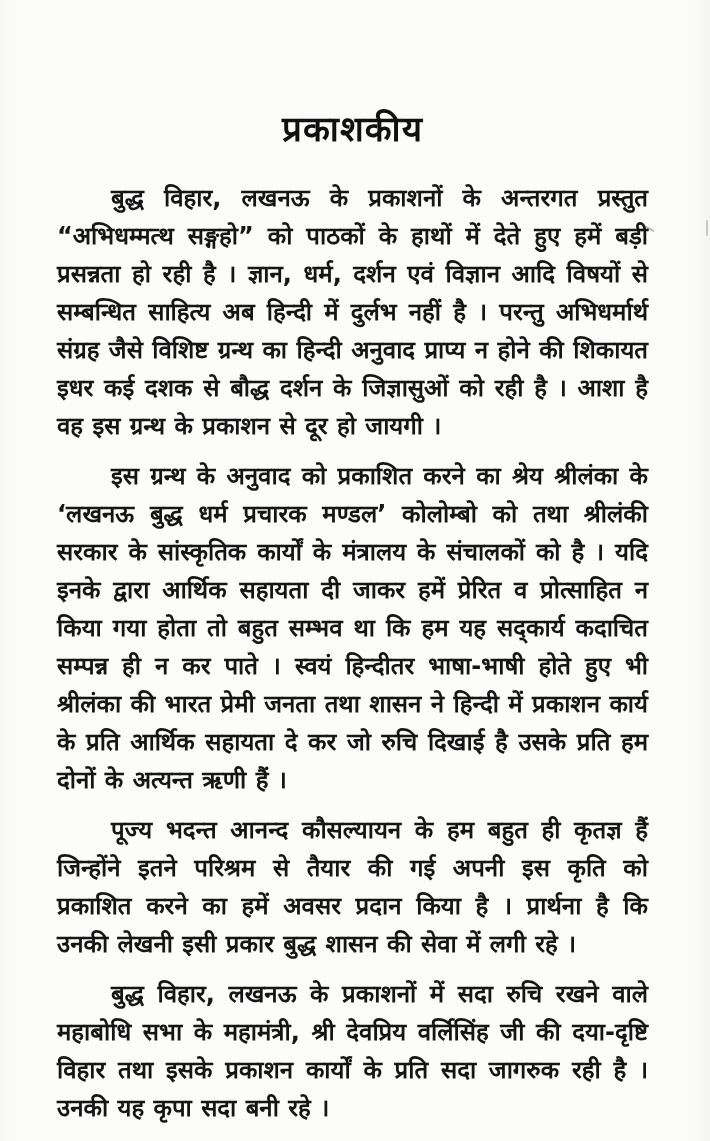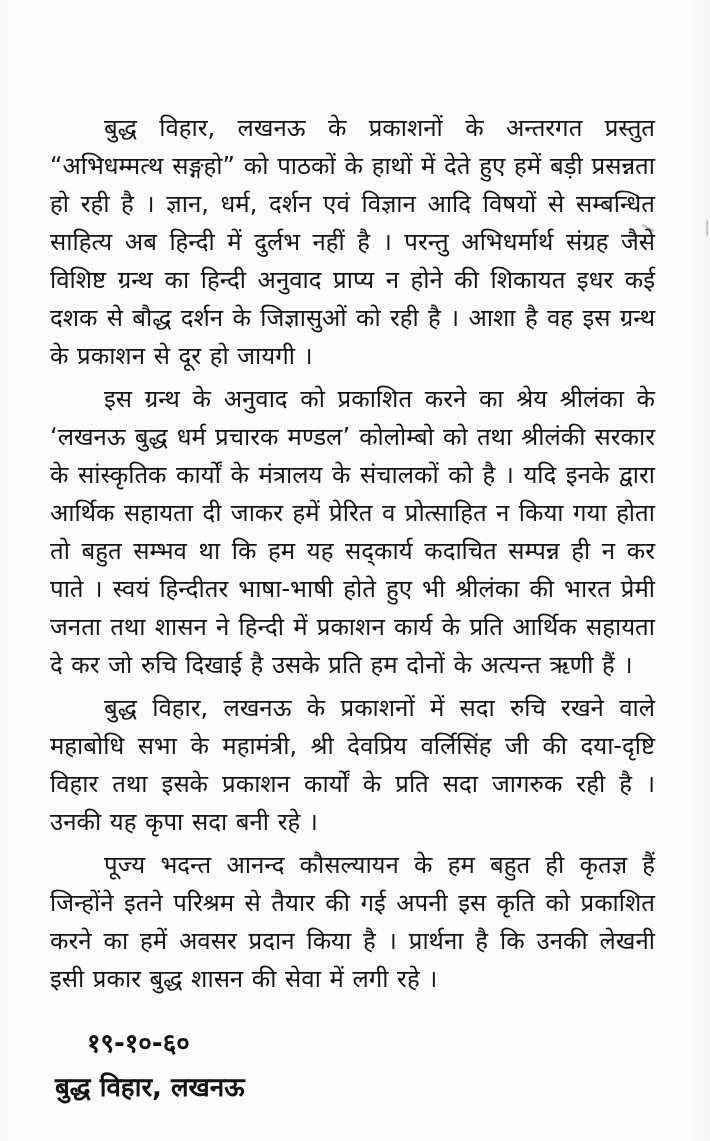--- a/index.html
+++ b/index.html
@@ -28,23 +28,23 @@
   }
   .doc-title {
     text-align: center;
     font-size: 35px;
     font-weight: 700;
     letter-spacing: 1px;
     margin: 0 0 28px 0;
     color: #101010;
   }
   .body-text p {
-    margin: 5px;
+    margin: 12px;
     font-size: 24px;
-    font-weight: 400;
+    font-weight: 700;
     line-height: 38px;
     text-align: justify;
     text-indent: 54px;
     color: #151515;
     word-spacing: 1px;
   }
   .signature-row {
     display: flex;
     justify-content: space-between;
     align-items: baseline;
@@ -80,26 +80,27 @@
     width: 2px; height: 16px;
     background: rgba(60,60,60,0.25);
     border-radius: 2px;
   }
 </style>
 </head>
 <body>
 
 <div class="page">
 
+  <h1 class="doc-title">प्रकाशकीय</h1>
 
   <div class="body-text">
     <p>बुद्ध विहार, लखनऊ के प्रकाशनों के अन्तरगत प्रस्तुत “अभिधम्मत्थ सङ्गहो” को पाठकों के हाथों में देते हुए हमें बड़ी प्रसन्नता हो रही है ।  ज्ञान, धर्म, दर्शन एवं विज्ञान आदि विषयों से सम्बन्धित साहित्य अब हिन्दी में दुर्लभ नहीं है । परन्तु अभिधर्मार्थ संग्रह जैसे विशिष्ट ग्रन्थ का हिन्दी अनुवाद प्राप्य न होने की शिकायत इधर कई दशक से बौद्ध दर्शन के जिज्ञासुओं को रही है । आशा है वह इस ग्रन्थ के प्रकाशन से दूर हो जायगी ।</p>
     <p>इस ग्रन्थ के अनुवाद को प्रकाशित करने का श्रेय श्रीलंका के ‘लखनऊ बुद्ध धर्म प्रचारक मण्डल’ कोलोम्बो को तथा श्रीलंकी सरकार के सांस्कृतिक कार्यों के मंत्रालय के संचालकों को है ।  यदि इनके द्वारा आर्थिक सहायता दी जाकर हमें प्रेरित व प्रोत्साहित न किया गया होता तो बहुत सम्भव था कि हम यह सद्कार्य कदाचित सम्पन्न ही न कर पाते ।  स्वयं हिन्दीतर भाषा-भाषी होते हुए भी श्रीलंका की भारत प्रेमी जनता तथा शासन ने हिन्दी में प्रकाशन कार्य के प्रति आर्थिक सहायता दे कर जो  रुचि दिखाई  है उसके प्रति  हम दोनों के अत्यन्त ऋणी हैं ।</p>
+    <p>पूज्य भदन्त आनन्द कौसल्यायन के हम बहुत ही कृतज्ञ हैं  जिन्होंने इतने परिश्रम से तैयार की गई अपनी इस कृति को प्रकाशित करने का  हमें अवसर प्रदान किया है ।  प्रार्थना है कि उनकी लेखनी इसी प्रकार बुद्ध शासन की सेवा में लगी रहे ।</p>
     <p>बुद्ध विहार, लखनऊ के प्रकाशनों में सदा रुचि रखने वाले महाबोधि सभा के महामंत्री, श्री देवप्रिय वर्लिसिंह जी की दया-दृष्टि विहार तथा इसके प्रकाशन कार्यों के प्रति सदा जागरुक रही है । उनकी यह कृपा सदा बनी रहे ।</p>
-    <p>पूज्य भदन्त आनन्द कौसल्यायन के हम बहुत ही कृतज्ञ हैं  जिन्होंने इतने परिश्रम से तैयार की गई अपनी इस कृति को प्रकाशित करने का  हमें अवसर प्रदान किया है ।  प्रार्थना है कि उनकी लेखनी इसी प्रकार बुद्ध शासन की सेवा में लगी रहे ।</p>
   </div>
 
   <div class="signature-row">
     <span class="sig-date">१९-१०-६०</span>
   </div>
 
   <div class="place-line">बुद्ध विहार, लखनऊ</div>
 
   <div class="scan-mark-1"></div>
   <div class="scan-mark-2"></div>

